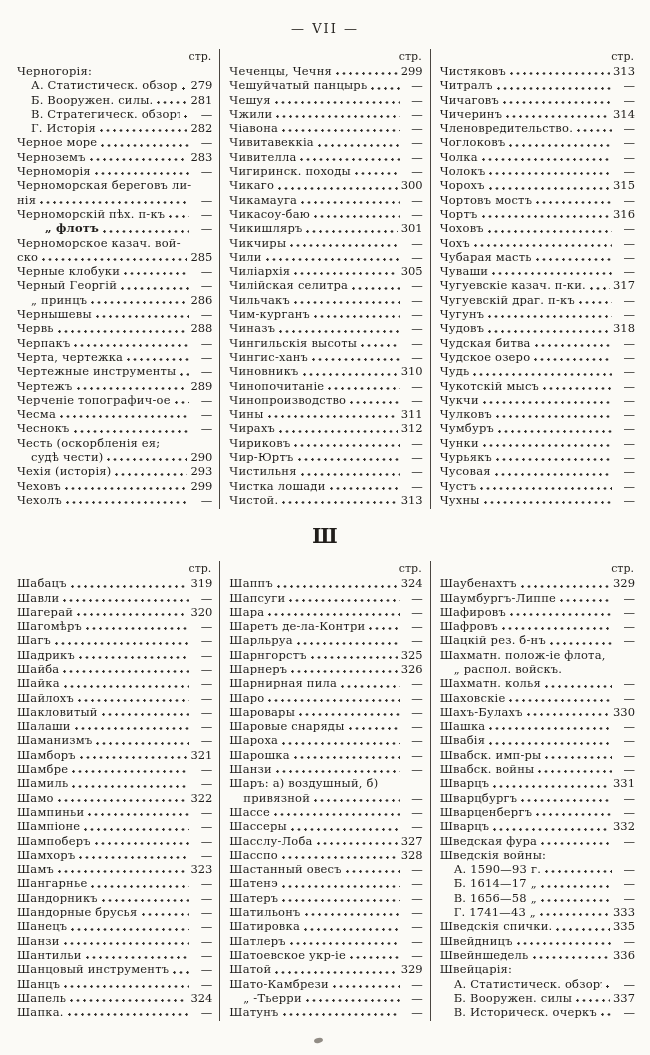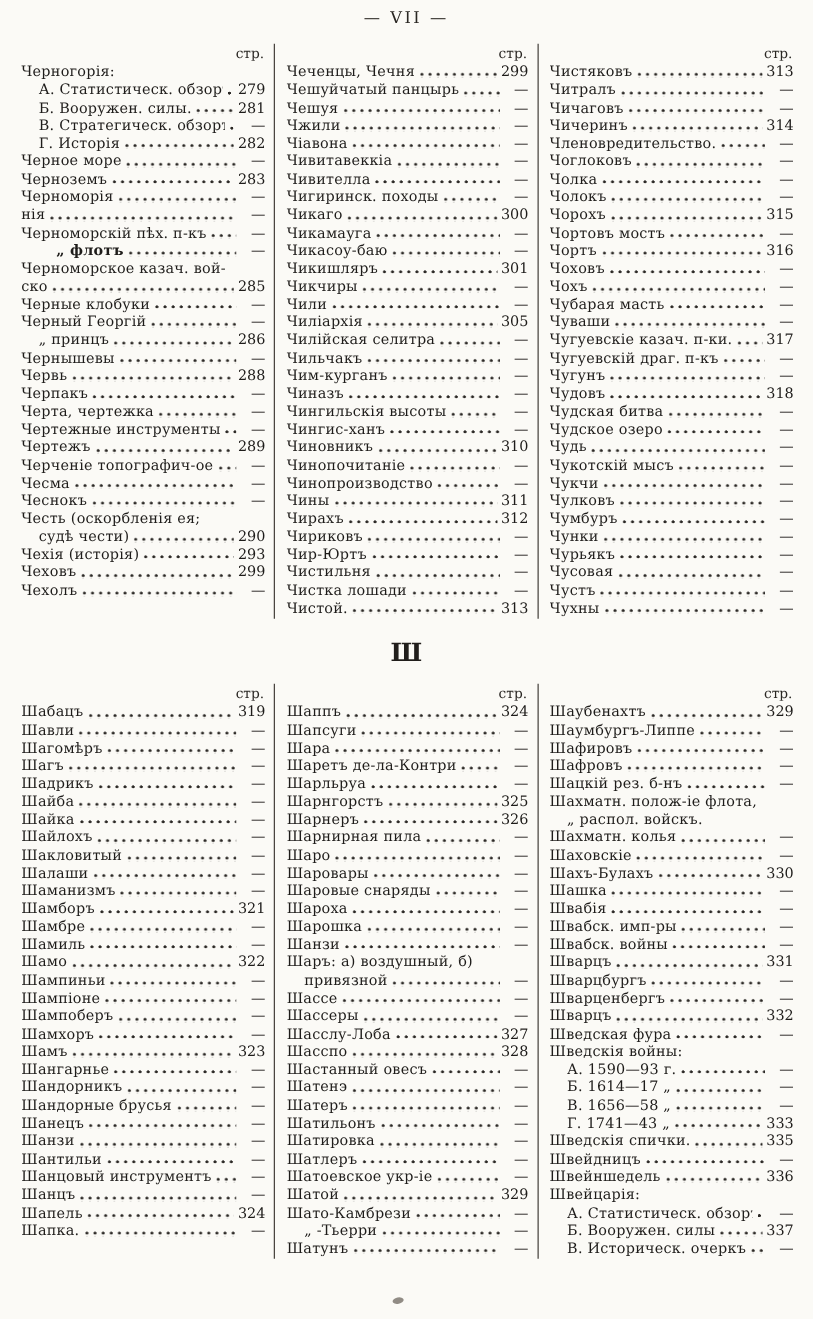--- a/index.html
+++ b/index.html
@@ -5,21 +5,21 @@
   html,body{margin:0;padding:0;}
   body{
     width:650px;height:1055px;
     background:#fbfaf6;
     font-family:"DejaVu Serif","Liberation Serif",serif;
     color:#1e1c1a;
     -webkit-font-smoothing:antialiased;
   }
   .page{position:relative;width:650px;height:1055px;overflow:hidden;}
   .page-number{
-    text-align:center;padding-top:7px;font-size:13px;letter-spacing:2px;color:#2a2723;
+    text-align:center;padding-top:21px;font-size:13px;letter-spacing:2px;color:#2a2723;
   }
   .index-section{display:flex;padding:0 8px;margin-top:13px;}
   .col{width:33.333%;padding:0 7px 2px 9px;box-sizing:border-box;min-width:0;}
   .col.mid{border-left:1px solid #4a4540;border-right:1px solid #4a4540;}
   .col-head{
     text-align:right;font-size:11px;height:15px;line-height:15px;padding-right:1px;color:#2a2723;
   }
   .row{
     display:flex;align-items:baseline;height:14.3px;line-height:14.3px;
     font-size:11.5px;white-space:nowrap;overflow:hidden;
@@ -84,20 +84,23 @@
             <span class="t">Черноземъ</span>
             <span class="lead"></span>
             <span class="pg">283</span>
           </div>
           <div class="row">
             <span class="t">Черноморія</span>
             <span class="lead"></span>
             <span class="pg">—</span>
           </div>
           <div class="row">
+            <span class="t">Черноморская береговъ ли-</span>
+          </div>
+          <div class="row">
             <span class="t">нія</span>
             <span class="lead"></span>
             <span class="pg">—</span>
           </div>
           <div class="row">
             <span class="t">Черноморскій пѣх. п-къ</span>
             <span class="lead"></span>
             <span class="pg">—</span>
           </div>
           <div class="row">
@@ -530,20 +533,25 @@
             <span class="t">Шабацъ</span>
             <span class="lead"></span>
             <span class="pg">319</span>
           </div>
           <div class="row">
             <span class="t">Шавли</span>
             <span class="lead"></span>
             <span class="pg">—</span>
           </div>
           <div class="row">
+            <span class="t">Шагерай</span>
+            <span class="lead"></span>
+            <span class="pg">320</span>
+          </div>
+          <div class="row">
             <span class="t">Шагомѣръ</span>
             <span class="lead"></span>
             <span class="pg">—</span>
           </div>
           <div class="row">
             <span class="t">Шагъ</span>
             <span class="lead"></span>
             <span class="pg">—</span>
           </div>
           <div class="row">

